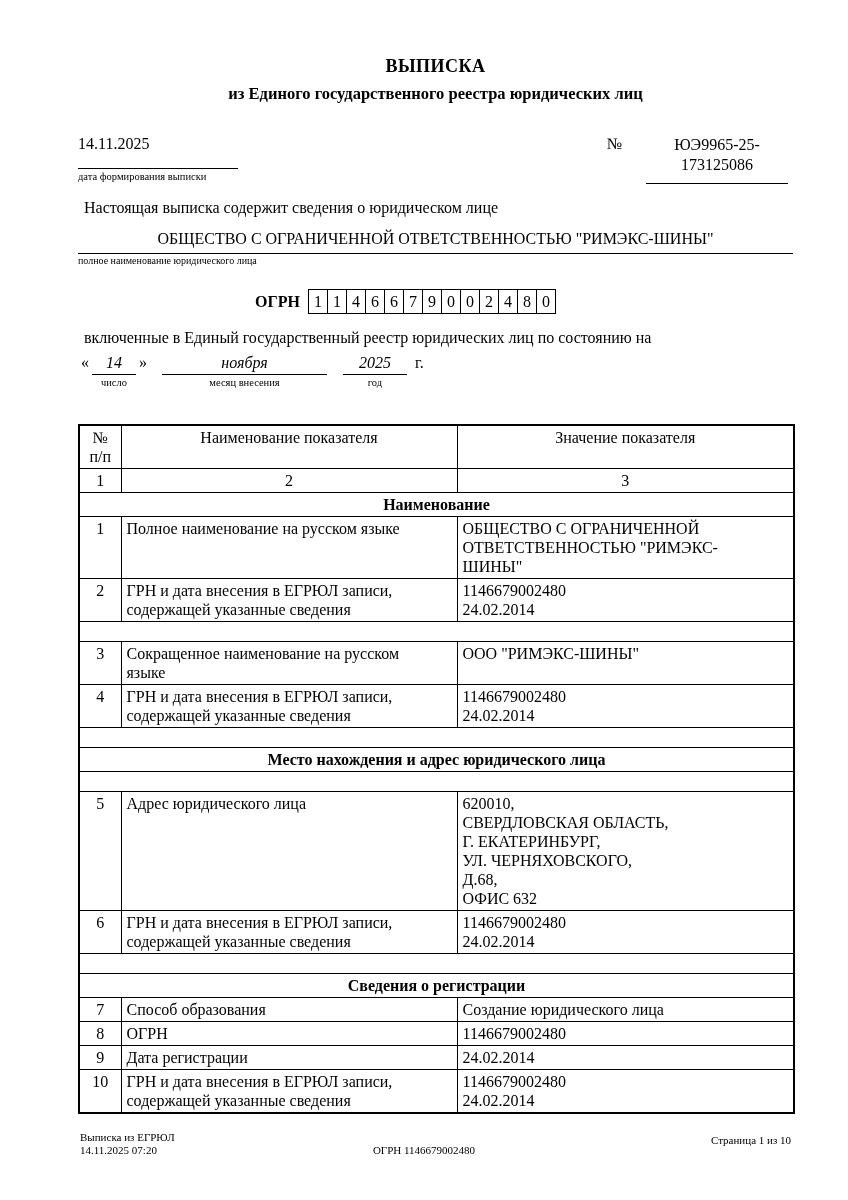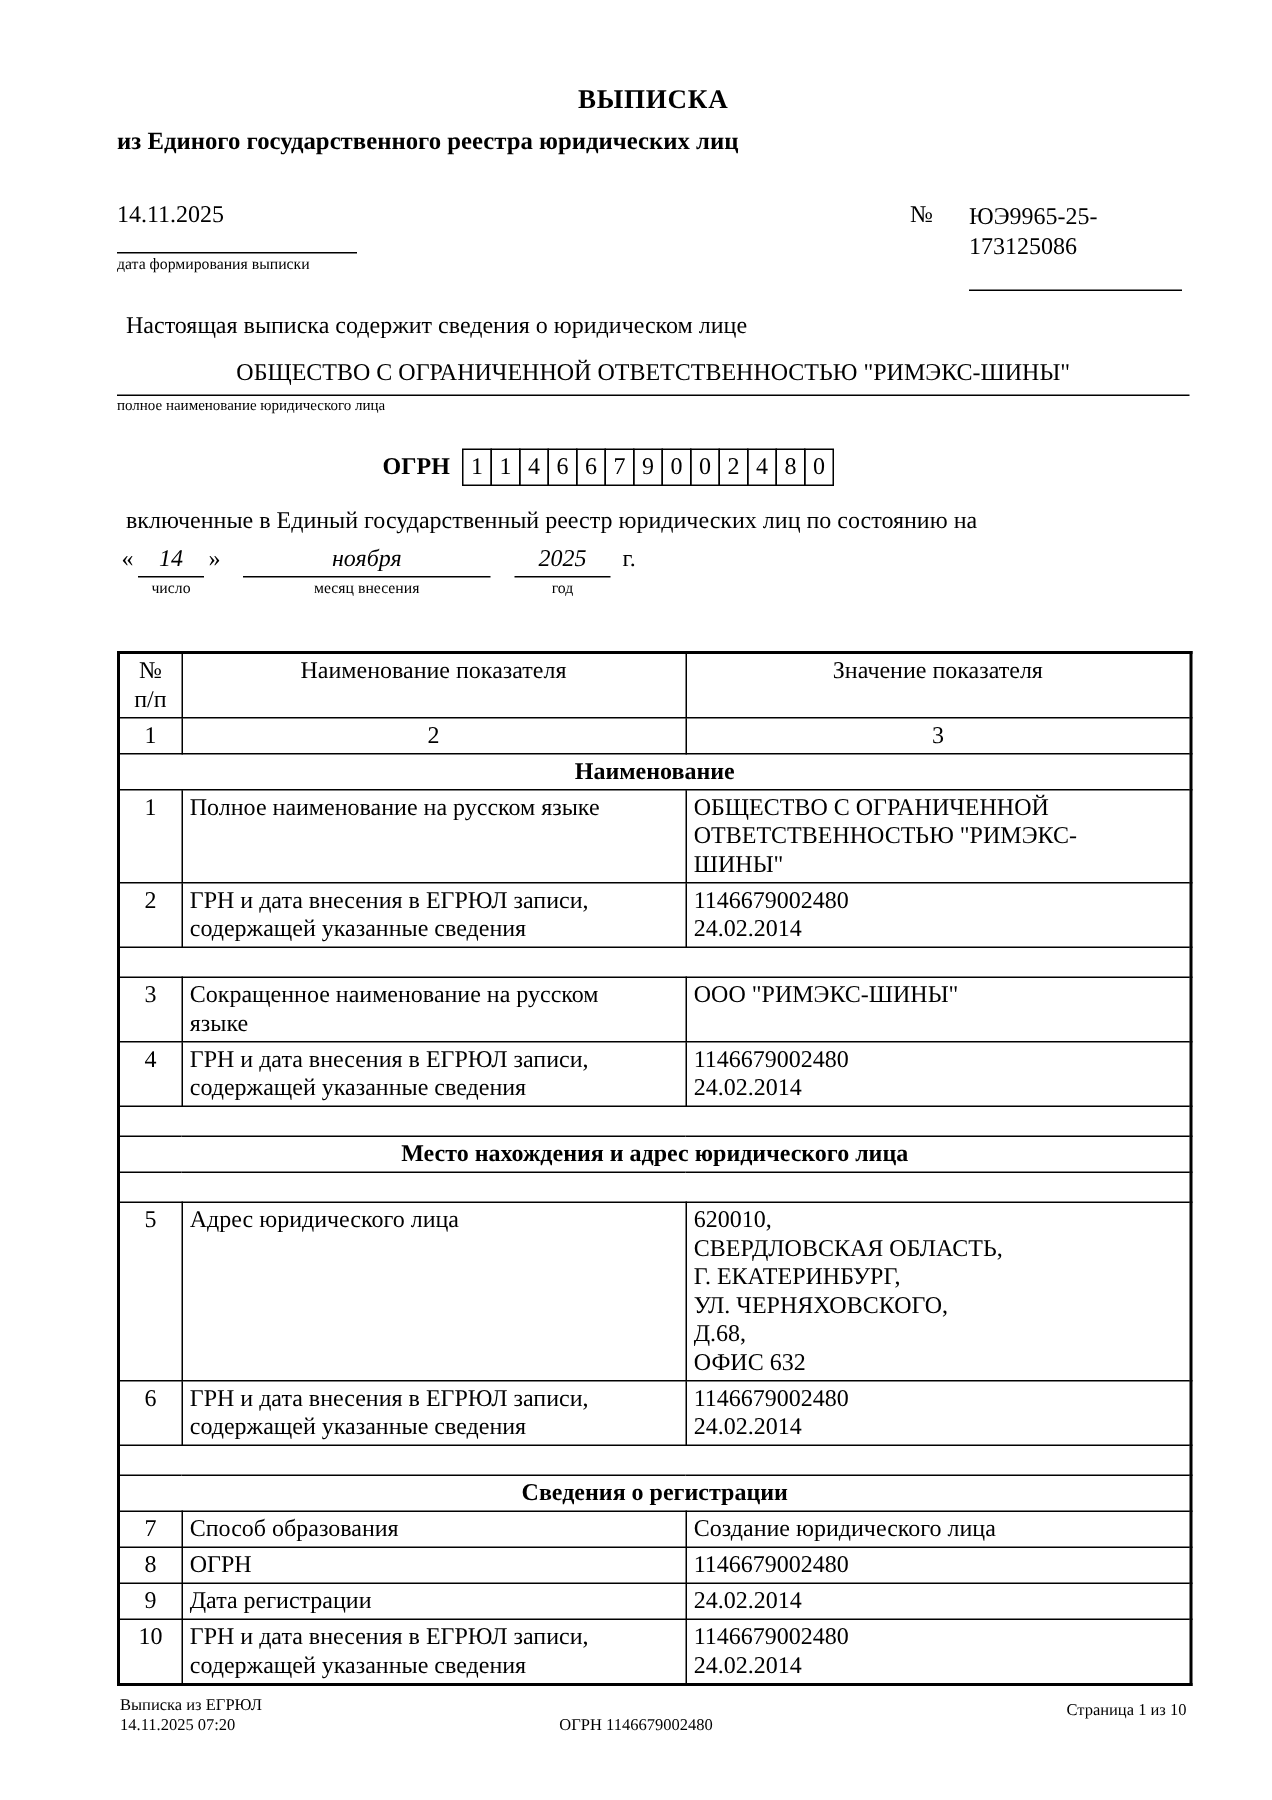--- a/index.html
+++ b/index.html
@@ -21,43 +21,44 @@
   .content {
     padding: 56px 55px 0 78px; 
   }
   .doc-title {
     text-align: center;
     font-weight: bold;
     font-size: 18px;
     letter-spacing: 0.5px;
   }
   .doc-subtitle {
+    text-align: center;
     font-weight: bold;
     font-size: 16.5px;
     margin-top: 7px;
   }
   .head-row {
     display: flex;
     justify-content: space-between;
     align-items: flex-start;
     margin-top: 31px;
   }
   .date-block { width: 160px; }
   .date-value { padding-bottom: 15px; border-bottom: 1px solid #000; }
   .small-label {
     font-size: 10.5px;
     margin-top: 2px;
   }
   .number-block { display: flex; align-items: flex-start; margin-right: 5px; }
   .number-sign { margin-right: 24px; }
   .number-value {
     width: 142px;
-    text-align: left;
+    text-align: center;
     white-space: pre-line;
-    padding-bottom: 18px;
+    padding-bottom: 8px;
     border-bottom: 1px solid #000;
     line-height: 20px;
   }
   .intro-line {
     margin-top: 15px;
     padding-left: 6px;
   }
   .company-block { margin-top: 13px; }
   .company-name {
     text-align: center;

